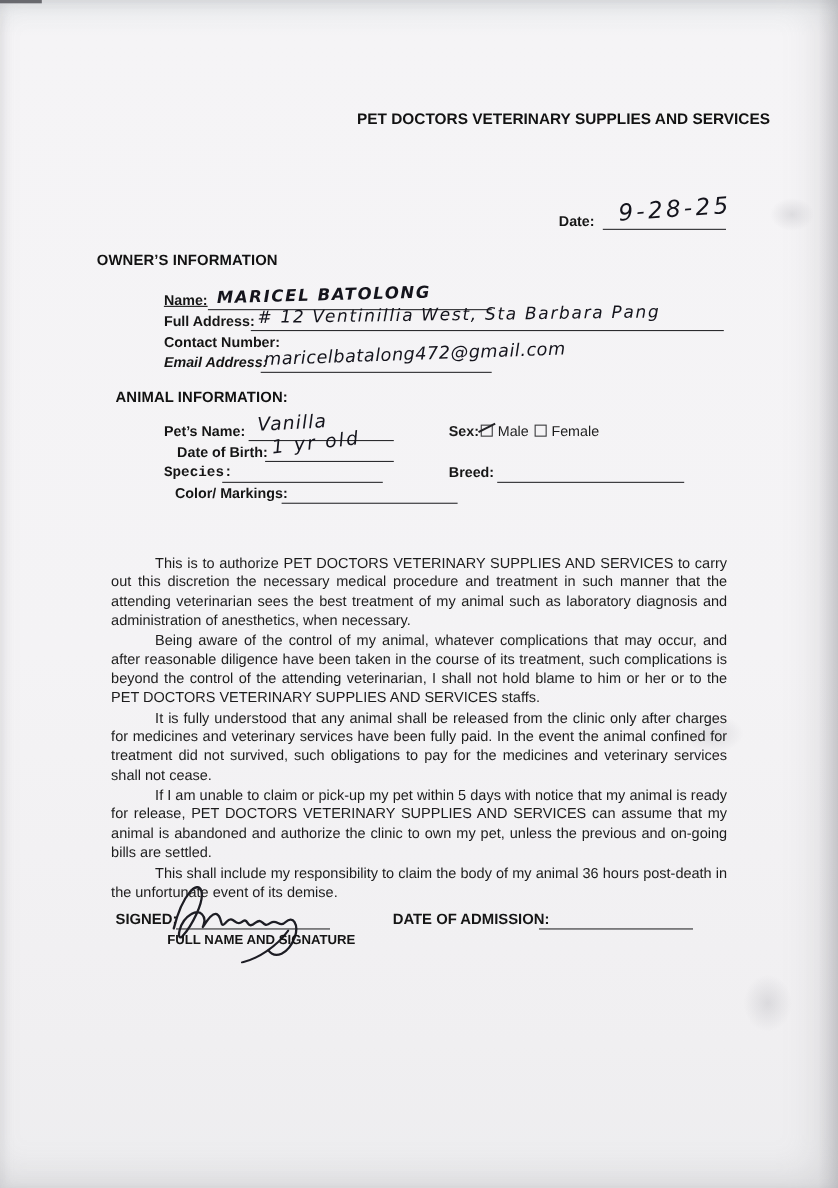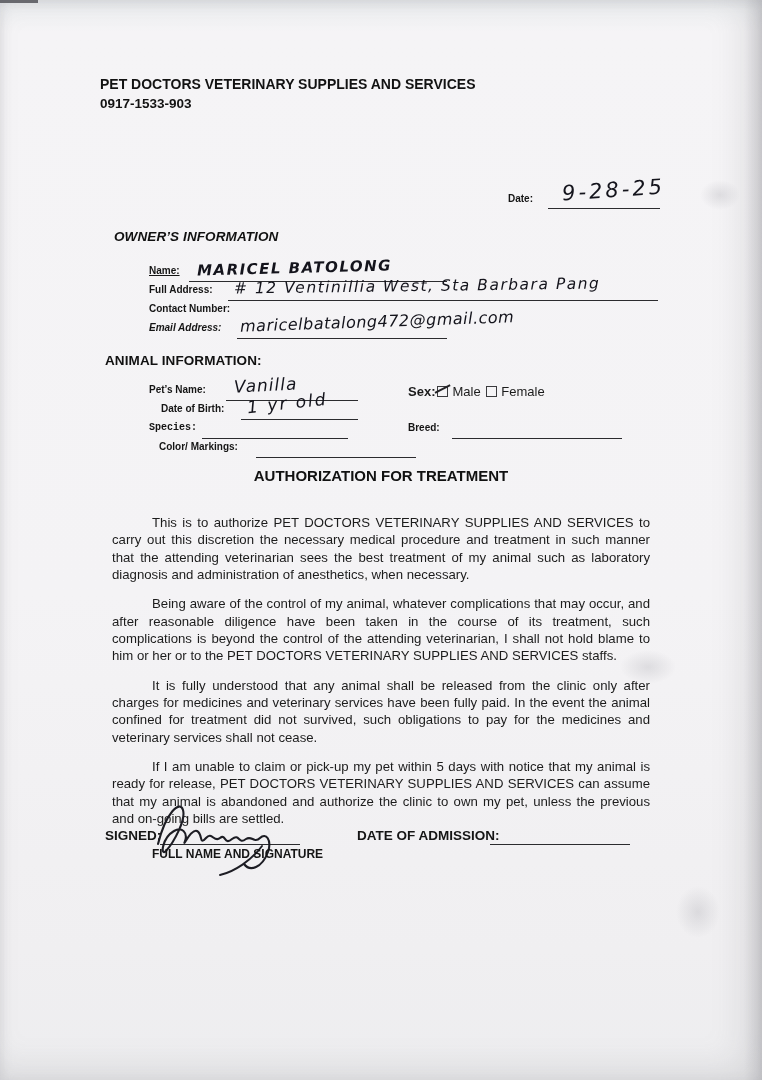--- a/index.html
+++ b/index.html
@@ -5,34 +5,34 @@
   html,body { margin:0; padding:0; background:#cfcfd2; }
   .page {
     position:relative; width:762px; height:1080px; margin:0 auto;
     background:
       linear-gradient(180deg, #eceef0 0%, #f5f4f6 3%, #f4f3f5 55%, #f0eff1 88%, #ededef 100%);
     box-shadow: inset -16px -8px 34px rgba(130,130,138,0.22), inset 0 5px 10px rgba(150,150,158,0.12), inset 4px 0 10px rgba(160,160,168,0.10);
     overflow:hidden;
     font-family:"Liberation Sans", sans-serif;
     color:#1b1b1b;
   }
-  .lbl { position:absolute; font-weight:bold; font-size:10px; white-space:nowrap; color:#151515; }
+  .lbl { position:absolute; font-weight:bold; font-size:13px; white-space:nowrap; color:#151515; }
   .heading { position:absolute; font-weight:bold; font-size:13.5px; letter-spacing:0.1px; color:#111; }
   .uline { position:absolute; height:0; border-bottom:1.6px solid #2b2b2e; }
   .hand {
     position:absolute; font-family:"DejaVu Sans", sans-serif; font-style:italic;
     color:#14141c; white-space:nowrap;
   }
-  .header-block { position:absolute; left:100px; top:76px; width:600px; text-align:left; }
+  .header-block { position:absolute; left:100px; top:100px; width:600px; text-align:right; }
   .header-block .h1 { font-weight:bold; font-size:14px; margin-bottom:4px; color:#121212; }
   .header-block .h2 { font-weight:bold; font-size:13.5px; margin-bottom:4px; color:#121212; }
   .header-block .h3 { font-weight:bold; font-size:13.5px; color:#121212; }
   .auth-title { position:absolute; left:100px; top:467px; width:562px; text-align:center; font-weight:bold; font-size:15px; color:#111; }
   .body-text { position:absolute; left:100px; top:502px; width:562px; }
-  .body-text p { margin:12px; text-indent:40px; font-size:13.2px; line-height:17.35px; text-align:justify; color:#1c1c1c; }
+  .body-text p { margin:1px; text-indent:40px; font-size:13.2px; line-height:17.35px; text-align:justify; color:#1c1c1c; }
   .cbx {
     display:inline-block; width:9px; height:9px; border:1.3px solid #3a3a3d;
     position:relative; vertical-align:-1px; margin:0 4px 0 2px; background:transparent;
   }
   .cbx.checked::after {
     content:""; position:absolute; left:-4px; top:1px; width:17px; height:1.7px;
     background:#232326; transform:rotate(-27deg);
   }
   .sexrow { position:absolute; left:408px; top:384px; font-size:13px; white-space:nowrap; }
   .sexrow .sexlbl { font-weight:bold; }
@@ -52,28 +52,27 @@
 <div class="page">
 
   <div class="corner-mark"></div>
   <div class="edge-right"></div>
   <div class="smudge s1"></div>
   <div class="smudge s2"></div>
   <div class="smudge s3"></div>
 
   <div class="header-block">
     <div class="h1">PET DOCTORS VETERINARY SUPPLIES AND SERVICES</div>
-    <div class="h3">0917-1533-903</div>
   </div>
 
   <span class="lbl" style="left:508px; top:193px;">Date:</span>
   <span class="uline" style="left:548px; top:208px; width:112px;"></span>
   <span class="hand" style="left:562px; top:178px; font-size:21px; letter-spacing:3px; transform:rotate(-4deg);">9-28-25</span>
 
-  <div class="heading" style="left:114px; top:229px;font-style:italic;">OWNER’S INFORMATION</div>
+  <div class="heading" style="left:88px; top:229px;">OWNER’S INFORMATION</div>
 
   <span class="lbl" style="left:149px; top:265px;text-decoration:underline;">Name:</span>
   <span class="uline" style="left:189px; top:281px; width:258px;"></span>
   <span class="hand" style="left:197px; top:259px; font-size:15px; letter-spacing:1.5px; transform:rotate(-1.5deg); font-weight:bold;">MARICEL BATOLONG</span>
 
   <span class="lbl" style="left:149px; top:284px;">Full Address:</span>
   <span class="uline" style="left:228px; top:300px; width:430px;"></span>
   <span class="hand" style="left:234px; top:277px; font-size:15.5px; letter-spacing:1.5px; transform:rotate(-0.8deg);"># 12 Ventinillia West, Sta Barbara Pang</span>
 
   <span class="lbl" style="left:149px; top:303px;">Contact Number:</span>
@@ -98,27 +97,27 @@
 
   <span class="lbl" style="left:149px; top:422px;font-family:Liberation Mono, monospace;">Species:</span>
   <span class="uline" style="left:202px; top:438px; width:146px;"></span>
 
   <span class="lbl" style="left:408px; top:422px;">Breed:</span>
   <span class="uline" style="left:452px; top:438px; width:170px;"></span>
 
   <span class="lbl" style="left:149px; top:441px;margin-left:10px;">Color/ Markings:</span>
   <span class="uline" style="left:256px; top:457px; width:160px;"></span>
 
-  <div class="auth-title">AUTHORIZATION FOR TREATMENT</div>
 
   <div class="body-text">
     <p>This is to authorize PET DOCTORS VETERINARY SUPPLIES AND SERVICES to carry out this discretion the necessary medical procedure and treatment in such manner that the attending veterinarian sees the best treatment of my animal such as laboratory diagnosis and administration of anesthetics, when necessary.</p>
     <p>Being aware of the control of my animal, whatever complications that may occur, and after reasonable diligence have been taken in the course of its treatment, such complications is beyond the control of the attending veterinarian, I shall not hold blame to him or her or to the PET DOCTORS VETERINARY SUPPLIES AND SERVICES staffs.</p>
     <p>It is fully understood that any animal shall be released from the clinic only after charges for medicines and veterinary services have been fully paid. In the event the animal confined for treatment did not survived, such obligations to pay for the medicines and veterinary services shall not cease.</p>
     <p>If I am unable to claim or pick-up my pet within 5 days with notice that my animal is ready for release, PET DOCTORS VETERINARY SUPPLIES AND SERVICES can assume that my animal is abandoned and authorize the clinic to own my pet, unless the previous and on-going bills are settled.</p>
+    <p>This shall include my responsibility to claim the body of my animal 36 hours post-death in the unfortunate event of its demise.</p>
   </div>
 
   <span class="lbl" style="left:105px; top:828px; font-size:13.5px;">SIGNED:</span>
   <span class="uline" style="left:160px; top:844px; width:140px;"></span>
 
   <svg class="sig-svg" width="140" height="80" viewBox="0 0 140 80">
     <path d="M8 48 C 16 16 30 4 33 14 C 36 24 24 46 16 55 C 10 61 12 42 24 35
              C 32 30 38 37 35 45 C 32 53 41 32 47 35 C 53 38 49 50 56 42
              C 62 35 64 47 70 42 C 76 37 74 50 82 43 C 90 37 88 49 96 43
              C 102 39 104 48 110 42 C 116 36 122 44 118 56 C 112 72 100 76 94 68" fill="none" stroke="#1d1d24" stroke-width="2.1" stroke-linecap="round"></path>

